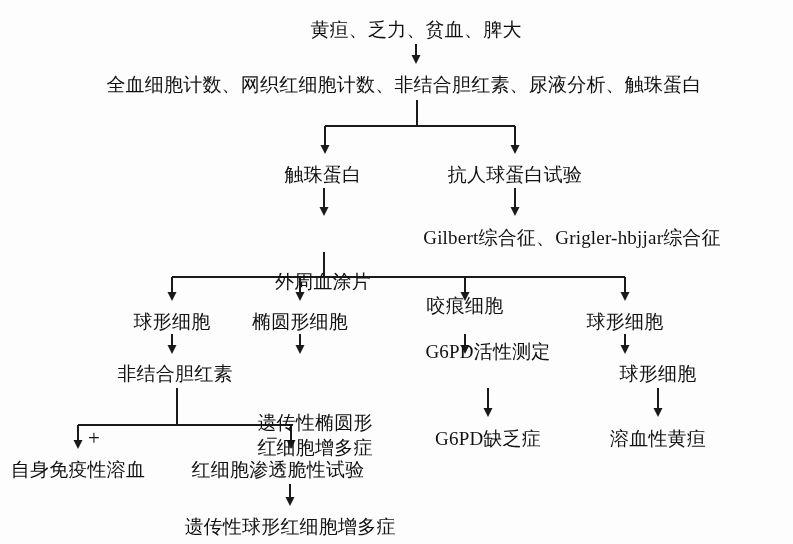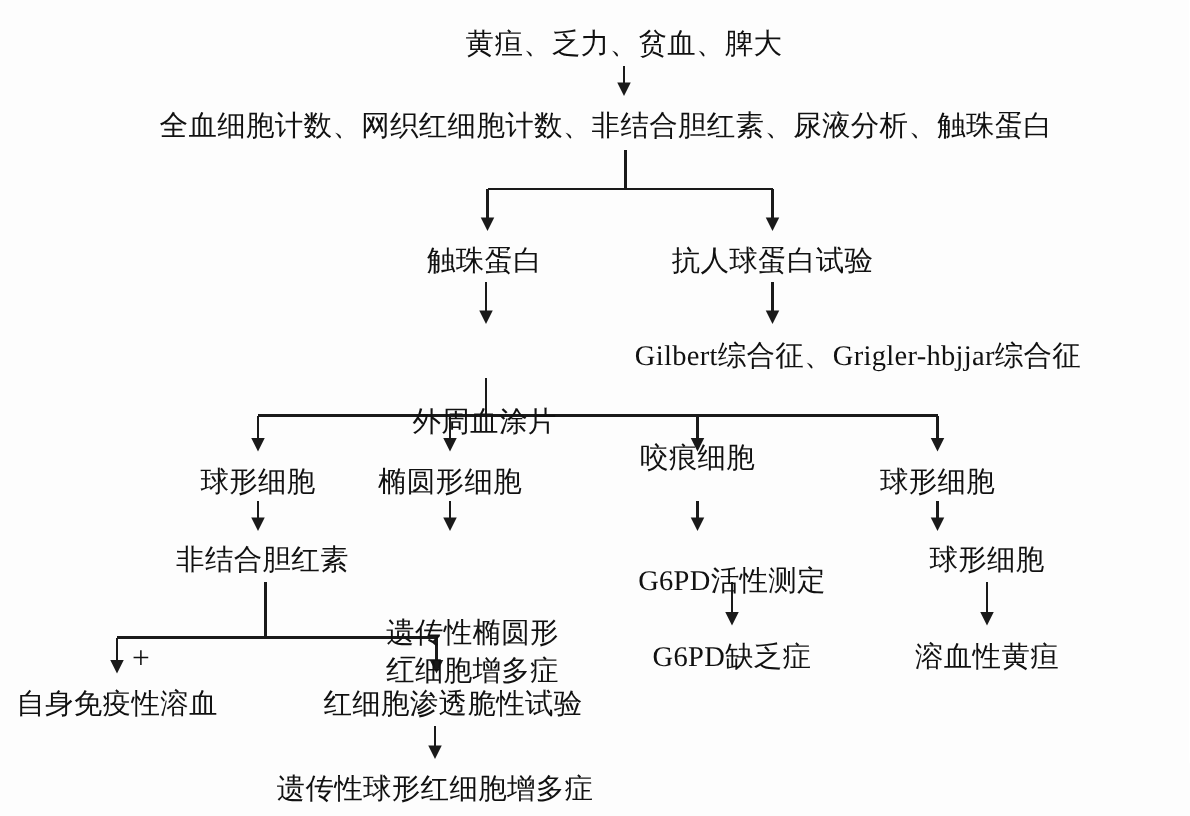--- a/index.html
+++ b/index.html
@@ -109,23 +109,23 @@
       <div class="node" style="left: 323px; top: 163px;">触珠蛋白</div>
       <div class="node" style="left: 515px; top: 163px;">抗人球蛋白试验</div>
       <div class="node" style="left: 323px; top: 226px; margin-top: 44px;">外周血涂片</div>
       <div class="node" style="left: 572px; top: 226px;">Gilbert综合征、Grigler-hbjjar综合征</div>
       <div class="node" style="left: 172px; top: 310px;">球形细胞</div>
       <div class="node" style="left: 300px; top: 310px;">椭圆形细胞</div>
       <div class="node" style="left: 465px; top: 294px;">咬痕细胞</div>
       <div class="node" style="left: 625px; top: 310px;">球形细胞</div>
       <div class="node" style="left: 175px; top: 362px;">非结合胆红素</div>
       <div class="node two-line" style="left: 315px; top: 362px; width: 130px; margin-top: 48px;">遗传性椭圆形红细胞增多症</div>
-      <div class="node" style="left: 488px; top: 376px;">G6PD活性测定</div>
+      <div class="node" style="left: 488px; top: 340px;">G6PD活性测定</div>
       <div class="node" style="left: 658px; top: 362px;">球形细胞</div>
       <div class="node" style="left: 488px; top: 427px;">G6PD缺乏症</div>
       <div class="node" style="left: 658px; top: 427px;">溶血性黄疸</div>
       <div class="node" style="left: 78px; top: 458px;">自身免疫性溶血</div>
-      <div class="node" style="left: 302px; top: 458px;">红细胞渗透脆性试验</div>
+      <div class="node" style="left: 278px; top: 458px;">红细胞渗透脆性试验</div>
       <div class="node" style="left: 290px; top: 515px; text-align: right;">遗传性球形红细胞增多症</div>
       <div class="sign" style="left: 94px; top: 428px;">+</div>
       <div class="sign" style="left: 272px; top: 428px;">−</div>
     </div>
 </div>
 
 </body></html>

